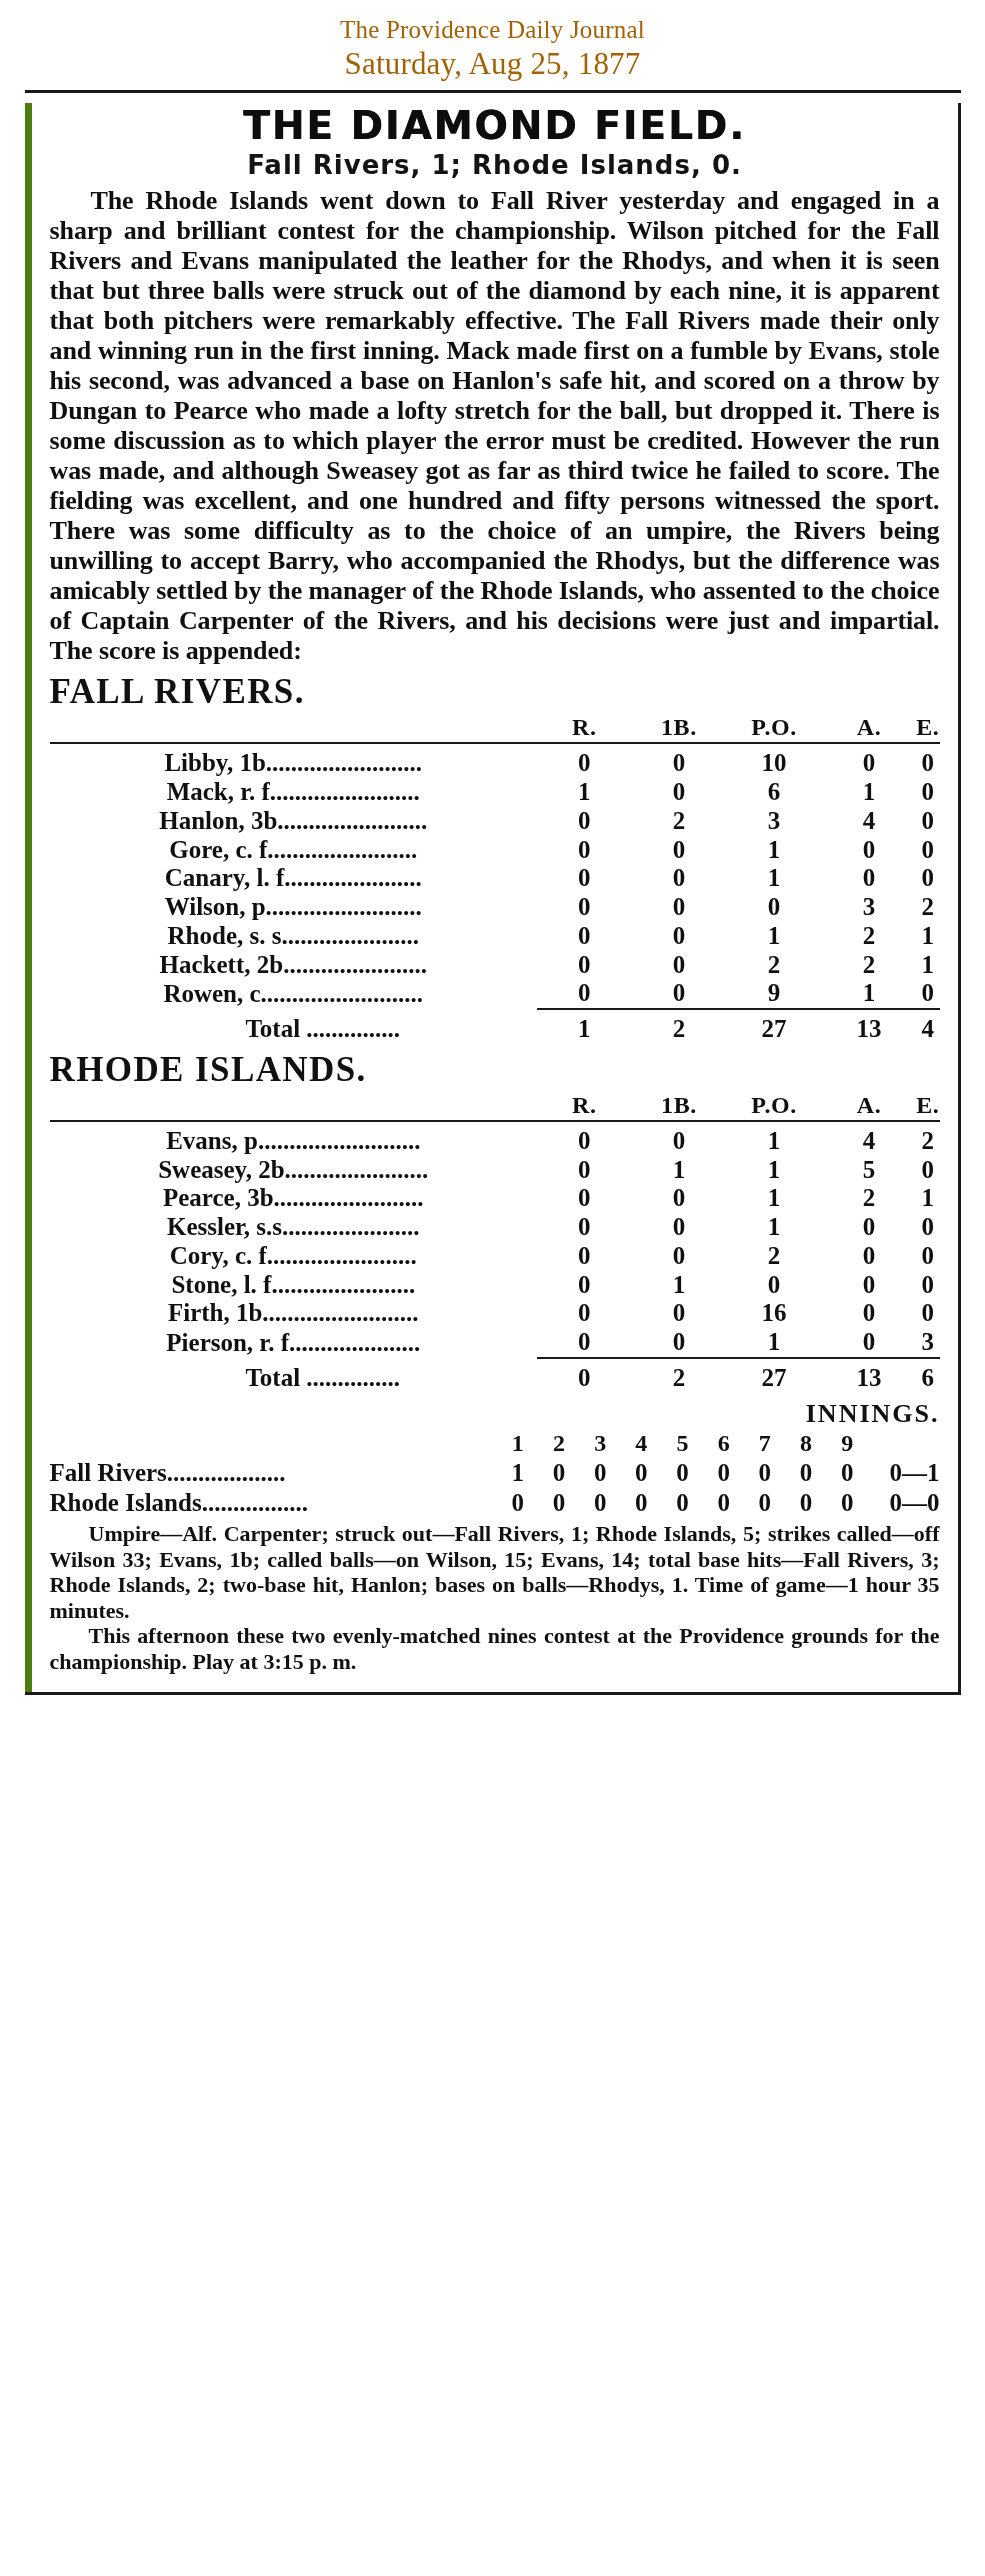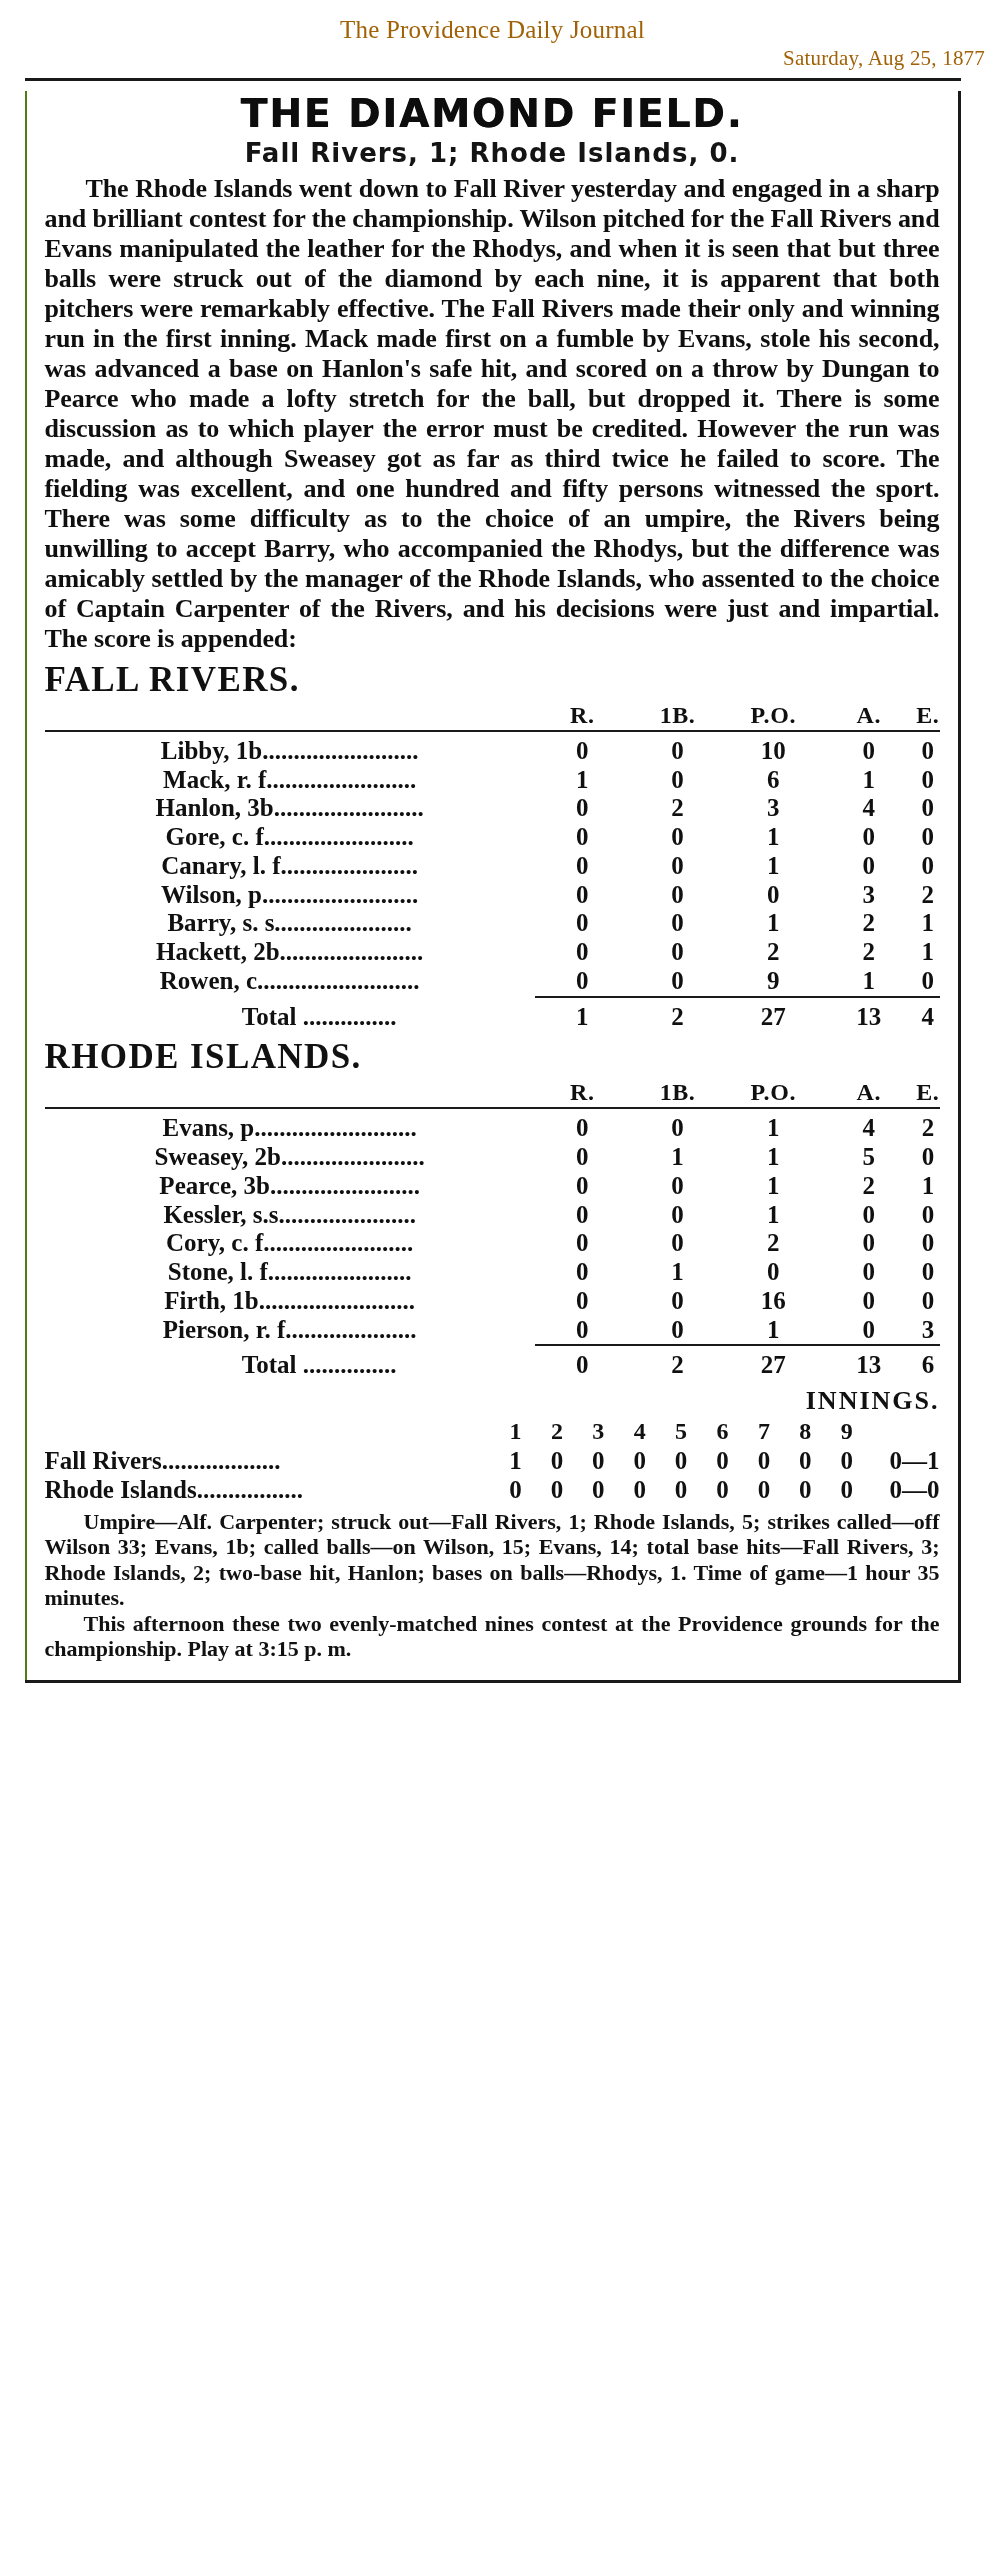--- a/index.html
+++ b/index.html
@@ -25,29 +25,28 @@
     text-align: center;
     font-family: "Liberation Serif", serif;
     color: #a16207;
   }
   .masthead .pub {
     font-size: 25px;
     line-height: 1.25;
     letter-spacing: 0.2px;
   }
   .masthead .date {
-    font-size: 21px;
+    font-size: 31px;
     line-height: 1.25;
     letter-spacing: 0.2px;
-    text-align: right;
   }
   .column {
     width: 936px;
     margin: 10px auto 0 auto;
-    border-left: 2px solid #4d7c0f;
+    border-left: 7px solid #4d7c0f;
     border-right: 3px solid #1a1a1a;
     padding: 0 18px 18px 18px;
     box-sizing: border-box;
   }
   .rule-top {
     width: 936px;
     margin: 6px auto 0 auto;
     height: 3px;
     background: #1a1a1a;
   }
@@ -268,21 +267,21 @@
           </tr>
           <tr>
             <td class="player">Wilson, p.........................</td>
             <td class="num">0</td>
             <td class="num">0</td>
             <td class="num">0</td>
             <td class="num">3</td>
             <td class="num">2</td>
           </tr>
           <tr>
-            <td class="player">Barry, s. s......................</td>
+            <td class="player">Rhode, s. s......................</td>
             <td class="num">0</td>
             <td class="num">0</td>
             <td class="num">1</td>
             <td class="num">2</td>
             <td class="num">1</td>
           </tr>
           <tr>
             <td class="player">Hackett, 2b.......................</td>
             <td class="num">0</td>
             <td class="num">0</td>

